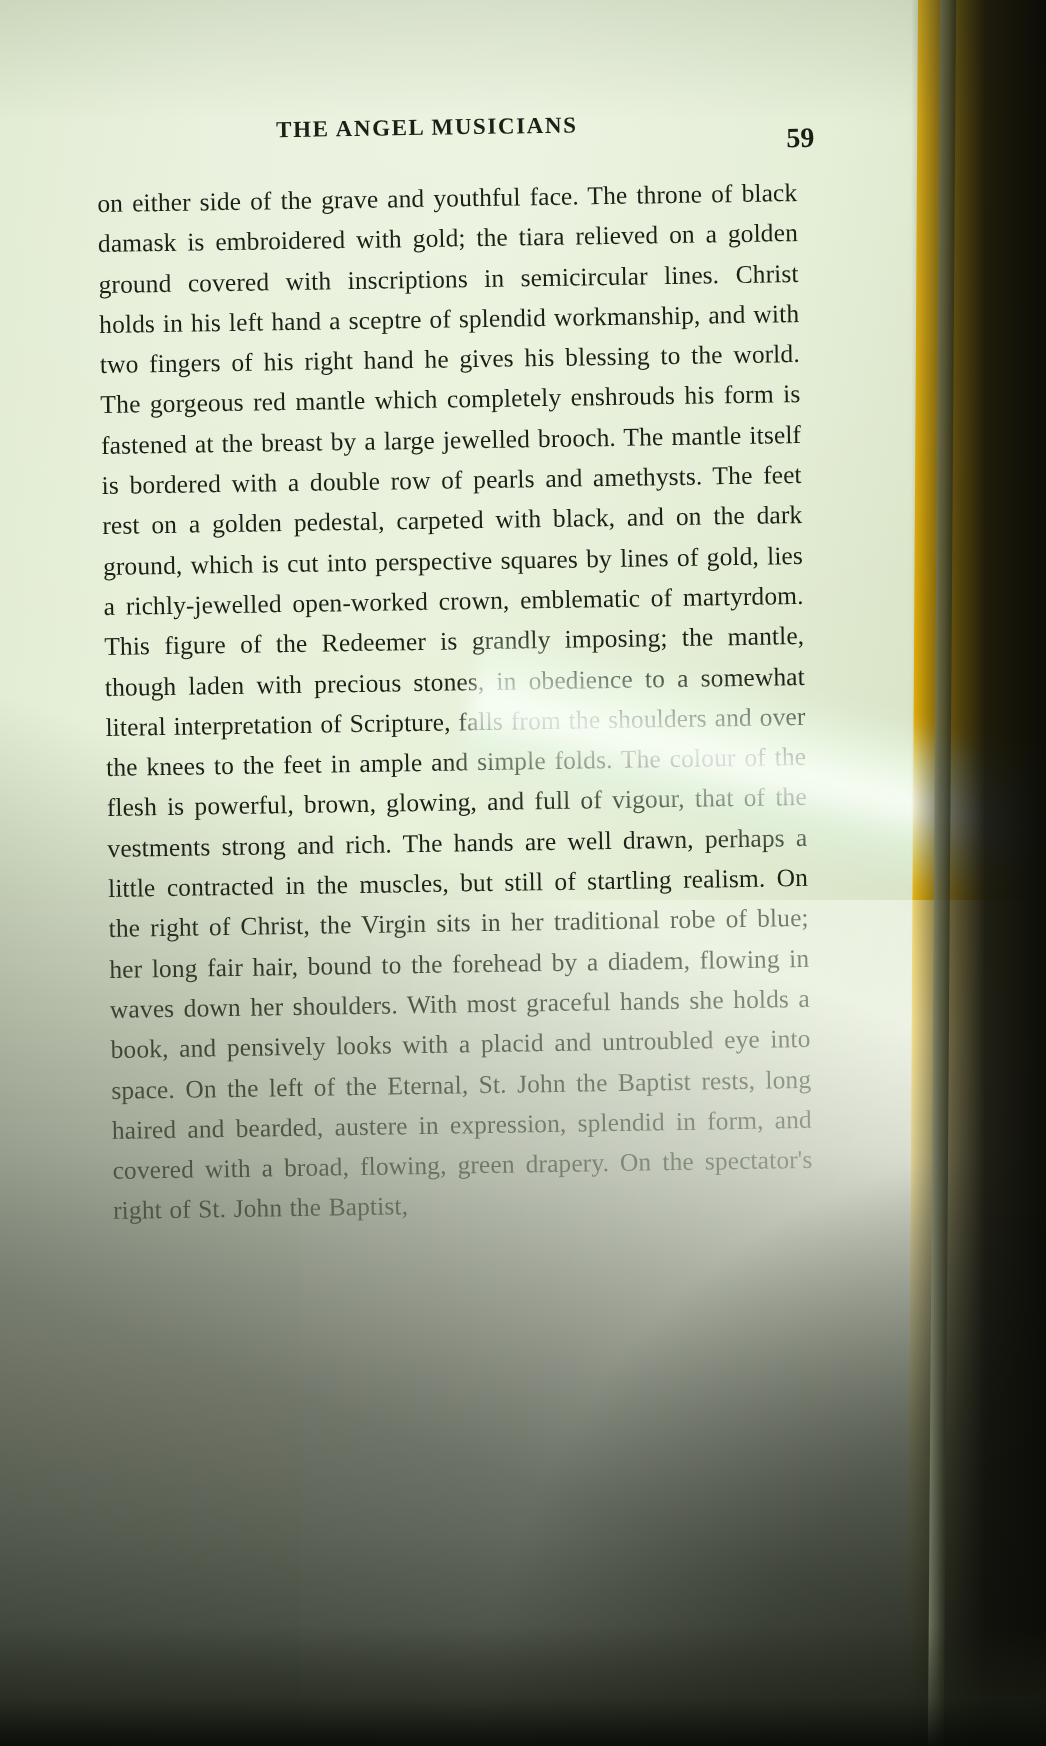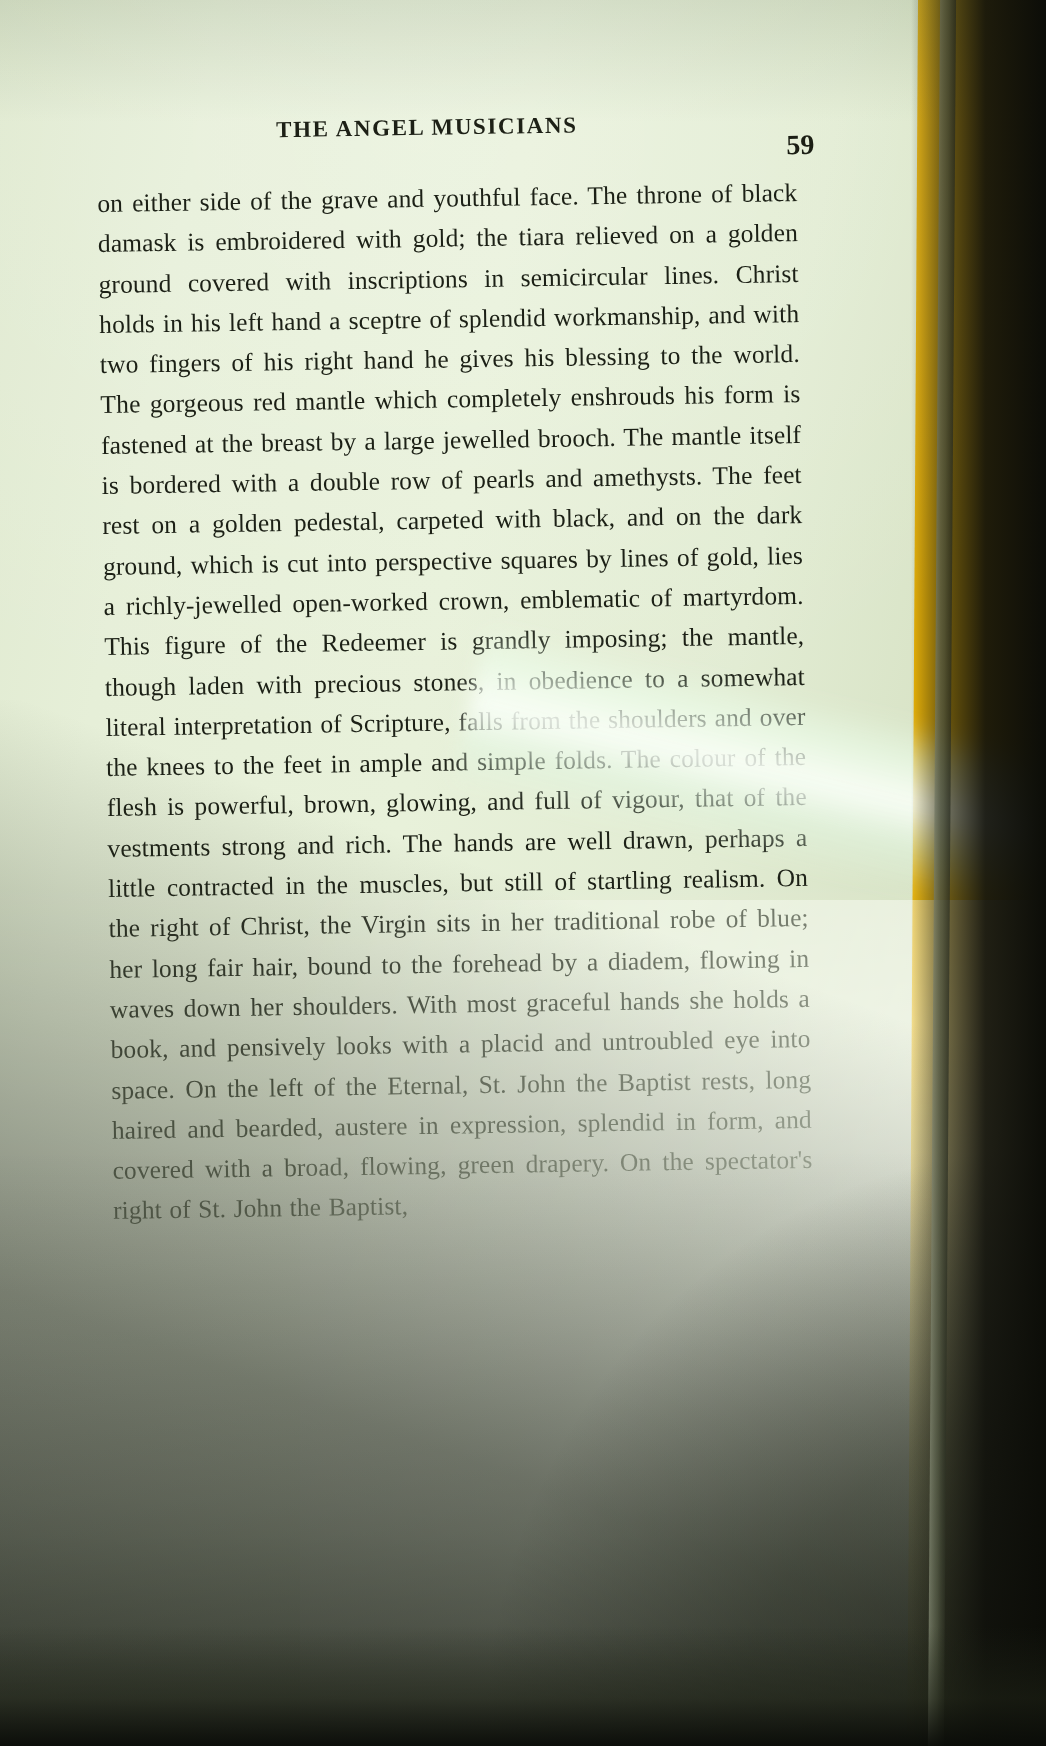--- a/index.html
+++ b/index.html
@@ -152,21 +152,21 @@
     font-family: "Liberation Serif", serif;
     font-size: 23px;
     font-weight: 700;
     letter-spacing: 1.6px;
     color: #1d2016;
     white-space: nowrap;
   }
   #page-number {
     position: absolute;
     right: -18px;
-    top: 20px;
+    top: 13px;
     font-family: "Liberation Serif", serif;
     font-size: 28px;
     font-weight: 700;
     color: #1b1e14;
   }
 
   #body-text {
     margin-top: 6px;
     width: 700px;
     font-family: "Liberation Serif", serif;

